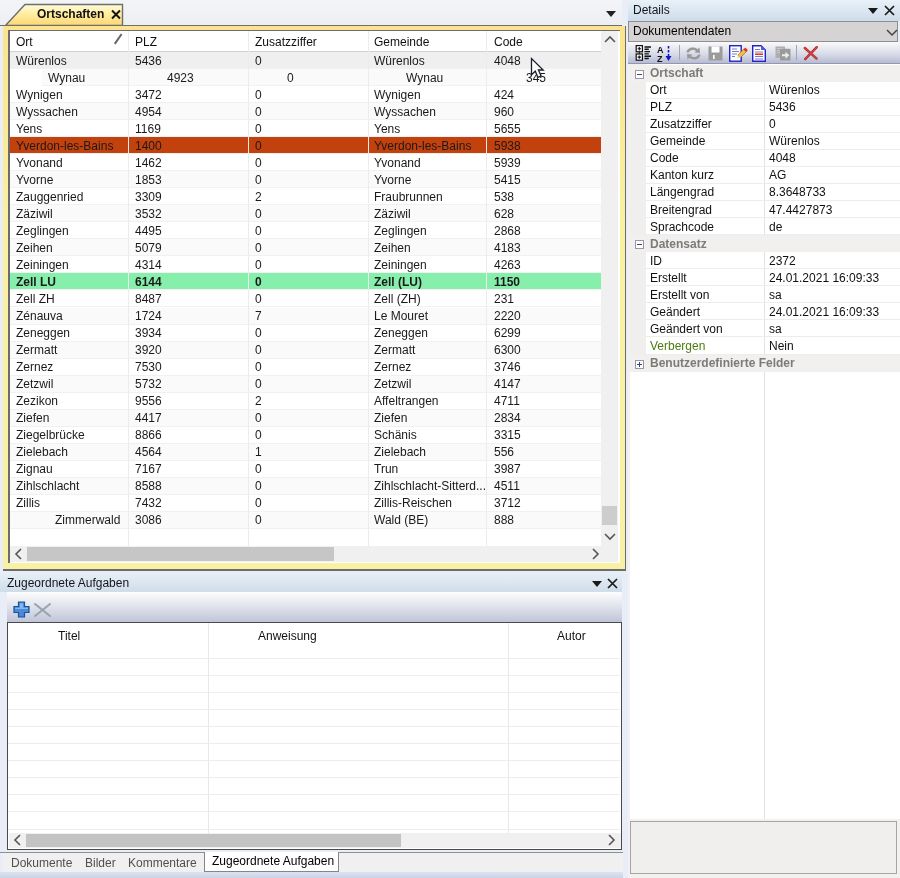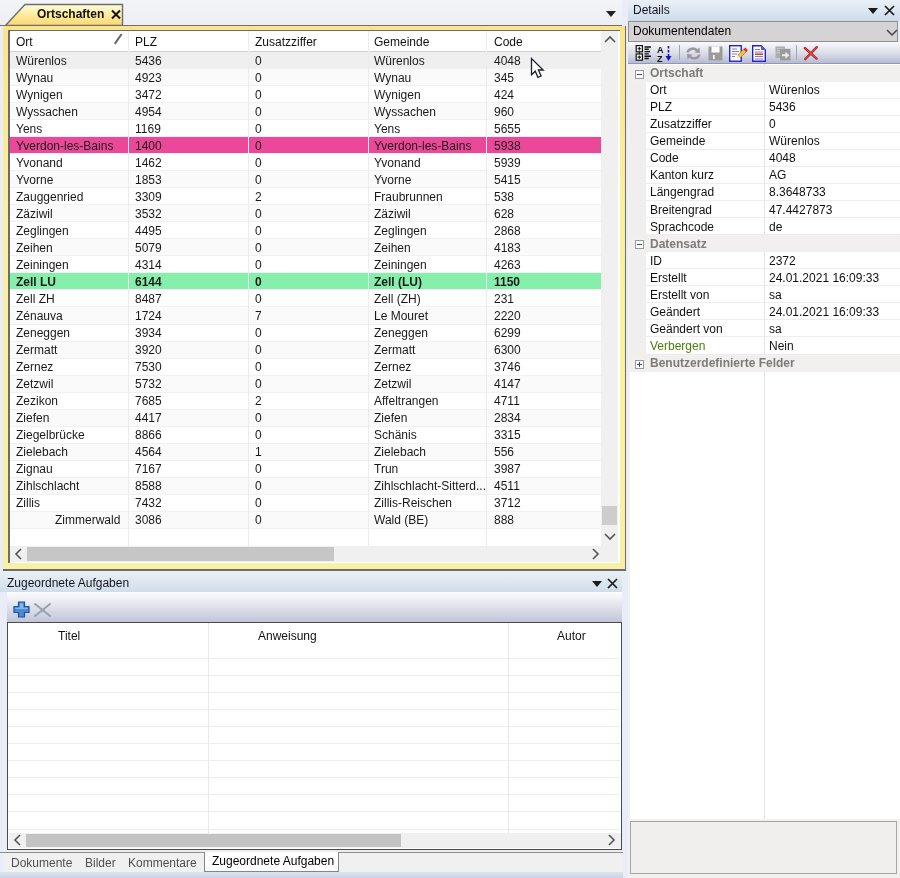--- a/index.html
+++ b/index.html
@@ -100,21 +100,21 @@
     <span style="left:484px;">Code</span>
     <div id="sortglyph"></div>
   </div>
 <div class="grow" style="top:21.0px;background:#efefef;">
       <span style="left:6px;">Würenlos</span>
       <span style="left:125px;">5436</span>
       <span style="left:245px;">0</span>
       <span style="left:364px;">Würenlos</span>
       <span style="left:484px;">4048</span>
     </div>
-<div class="grow" style="top:38.0px;background:#fafafa;">
+<div class="grow" style="top:38.0px;background:#fafafa;margin-left:32px;">
       <span style="left:6px;">Wynau</span>
       <span style="left:125px;">4923</span>
       <span style="left:245px;">0</span>
       <span style="left:364px;">Wynau</span>
       <span style="left:484px;">345</span>
     </div>
 <div class="grow" style="top:55.1px;background:#ffffff;">
       <span style="left:6px;">Wynigen</span>
       <span style="left:125px;">3472</span>
       <span style="left:245px;">0</span>
@@ -128,21 +128,21 @@
       <span style="left:364px;">Wyssachen</span>
       <span style="left:484px;">960</span>
     </div>
 <div class="grow" style="top:89.1px;background:#ffffff;">
       <span style="left:6px;">Yens</span>
       <span style="left:125px;">1169</span>
       <span style="left:245px;">0</span>
       <span style="left:364px;">Yens</span>
       <span style="left:484px;">5655</span>
     </div>
-<div class="grow" style="top:106.2px;background:#ec4899;text-decoration:underline;">
+<div class="grow" style="top:106.2px;background:#c2410c;text-decoration:underline;">
       <span style="left:6px;">Yverdon-les-Bains</span>
       <span style="left:125px;">1400</span>
       <span style="left:245px;">0</span>
       <span style="left:364px;">Yverdon-les-Bains</span>
       <span style="left:484px;">5938</span>
     </div>
 <div class="grow" style="top:123.2px;background:#ffffff;">
       <span style="left:6px;">Yvonand</span>
       <span style="left:125px;">1462</span>
       <span style="left:245px;">0</span>
@@ -235,21 +235,21 @@
     </div>
 <div class="grow" style="top:344.6px;background:#fafafa;">
       <span style="left:6px;">Zetzwil</span>
       <span style="left:125px;">5732</span>
       <span style="left:245px;">0</span>
       <span style="left:364px;">Zetzwil</span>
       <span style="left:484px;">4147</span>
     </div>
 <div class="grow" style="top:361.6px;background:#ffffff;">
       <span style="left:6px;">Zezikon</span>
-      <span style="left:125px;">7685</span>
+      <span style="left:125px;">9556</span>
       <span style="left:245px;">2</span>
       <span style="left:364px;">Affeltrangen</span>
       <span style="left:484px;">4711</span>
     </div>
 <div class="grow" style="top:378.6px;background:#fafafa;">
       <span style="left:6px;">Ziefen</span>
       <span style="left:125px;">4417</span>
       <span style="left:245px;">0</span>
       <span style="left:364px;">Ziefen</span>
       <span style="left:484px;">2834</span>

